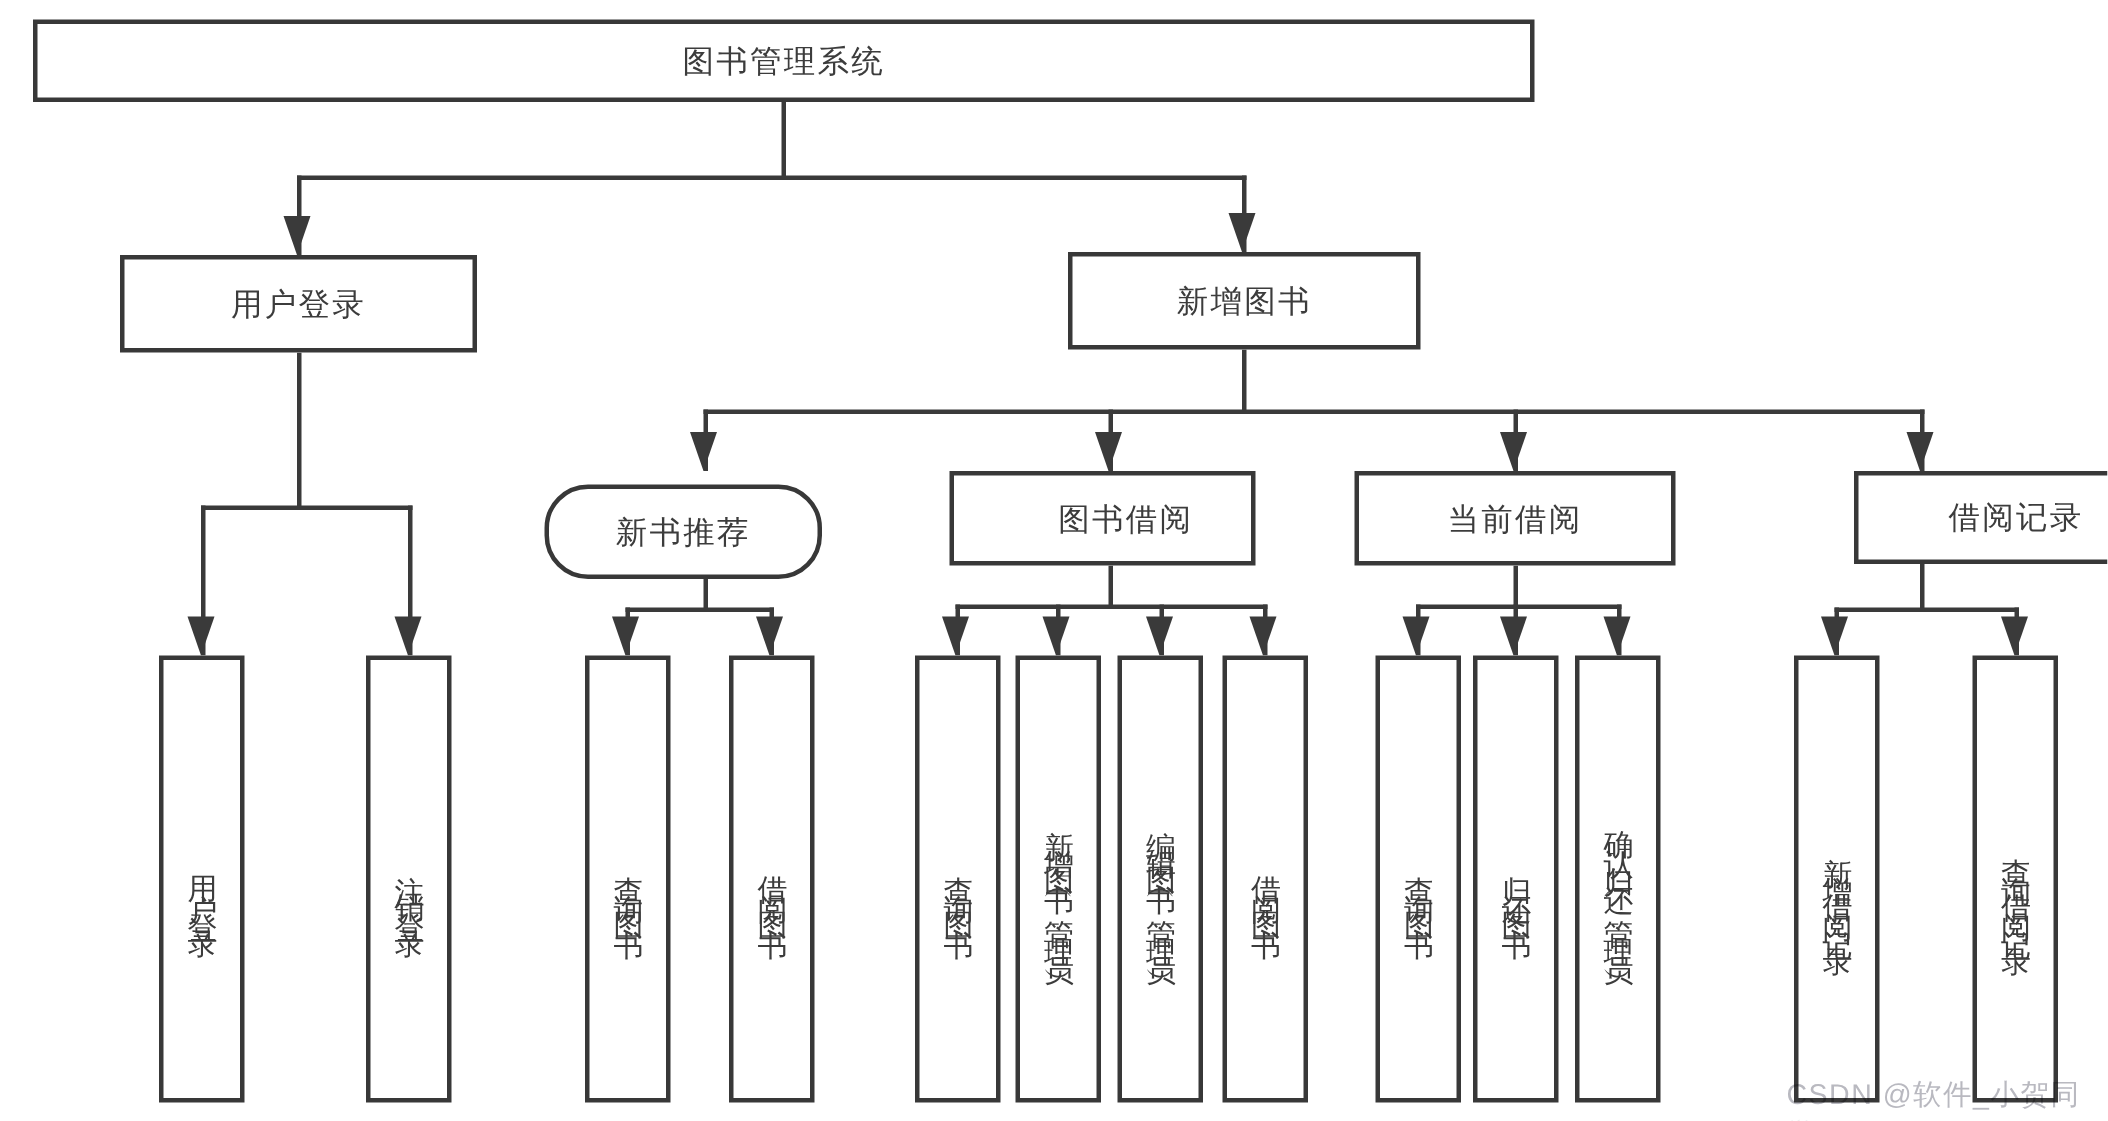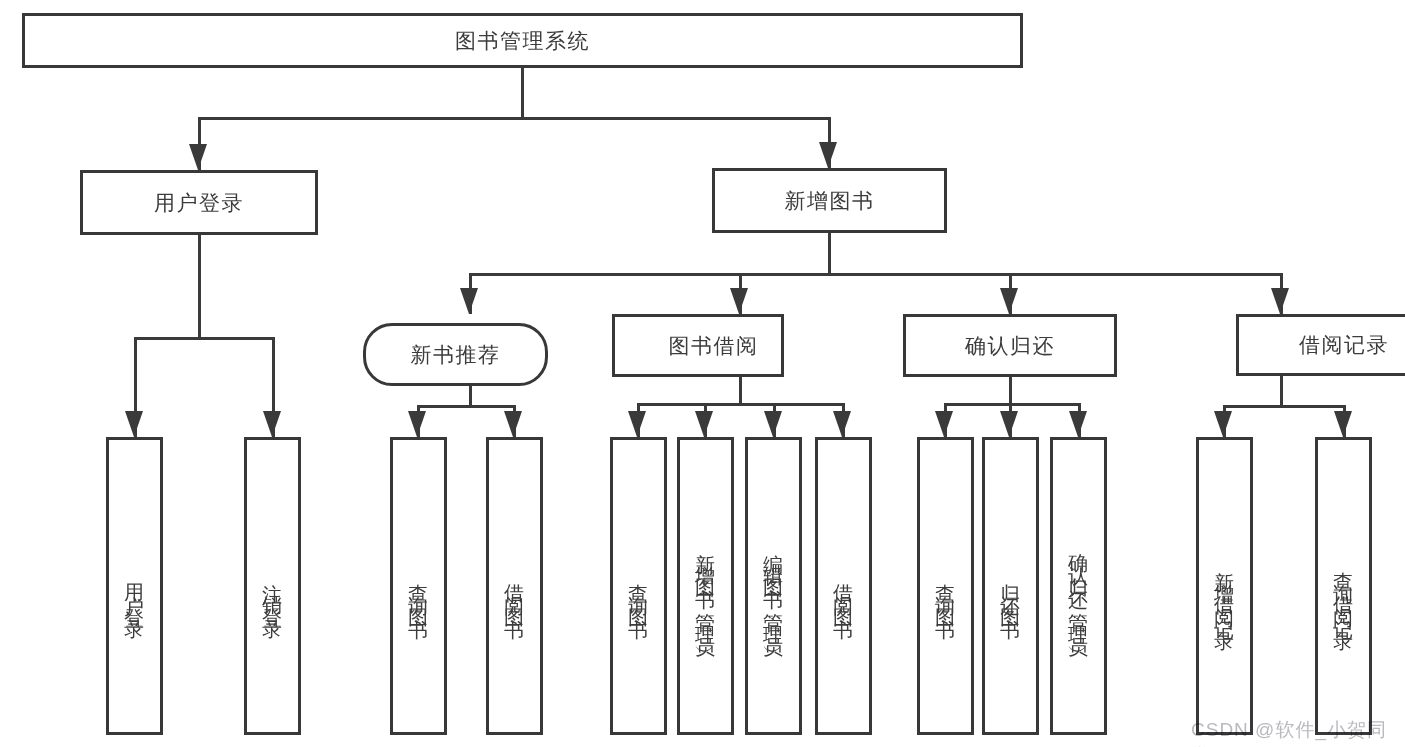--- a/index.html
+++ b/index.html
@@ -39,25 +39,25 @@
       </div>
       <div class="node" style="left: 80px; top: 170px; width: 238px; height: 65px;">
         <span class="lbl">用户登录</span>
       </div>
       <div class="node" style="left: 712px; top: 168px; width: 235px; height: 65px;">
         <span class="lbl">新增图书</span>
       </div>
       <div class="node" style="left: 363px; top: 323px; width: 185px; height: 63px; border-radius: 29px;">
         <span class="lbl">新书推荐</span>
       </div>
-      <div class="node" style="left: 612px; top: 314px; width: 172px; height: 63px; padding-left: 31px;">
+      <div class="node" style="left: 633px; top: 314px; width: 204px; height: 63px; padding-left: 31px;">
         <span class="lbl">图书借阅</span>
       </div>
       <div class="node" style="left: 903px; top: 314px; width: 214px; height: 63px;">
-        <span class="lbl">确认归还</span>
+        <span class="lbl">当前借阅</span>
       </div>
       <div class="node" style="left: 1236px; top: 314px; width: 216px; height: 62px;">
         <span class="lbl">借阅记录</span>
       </div>
       <div class="node vertical" style="left: 106px; top: 437px; width: 57px; height: 298px;">
         <span class="lbl">用户登录</span>
       </div>
       <div class="node vertical" style="left: 244px; top: 437px; width: 57px; height: 298px;">
         <span class="lbl">注销登录</span>
       </div>

